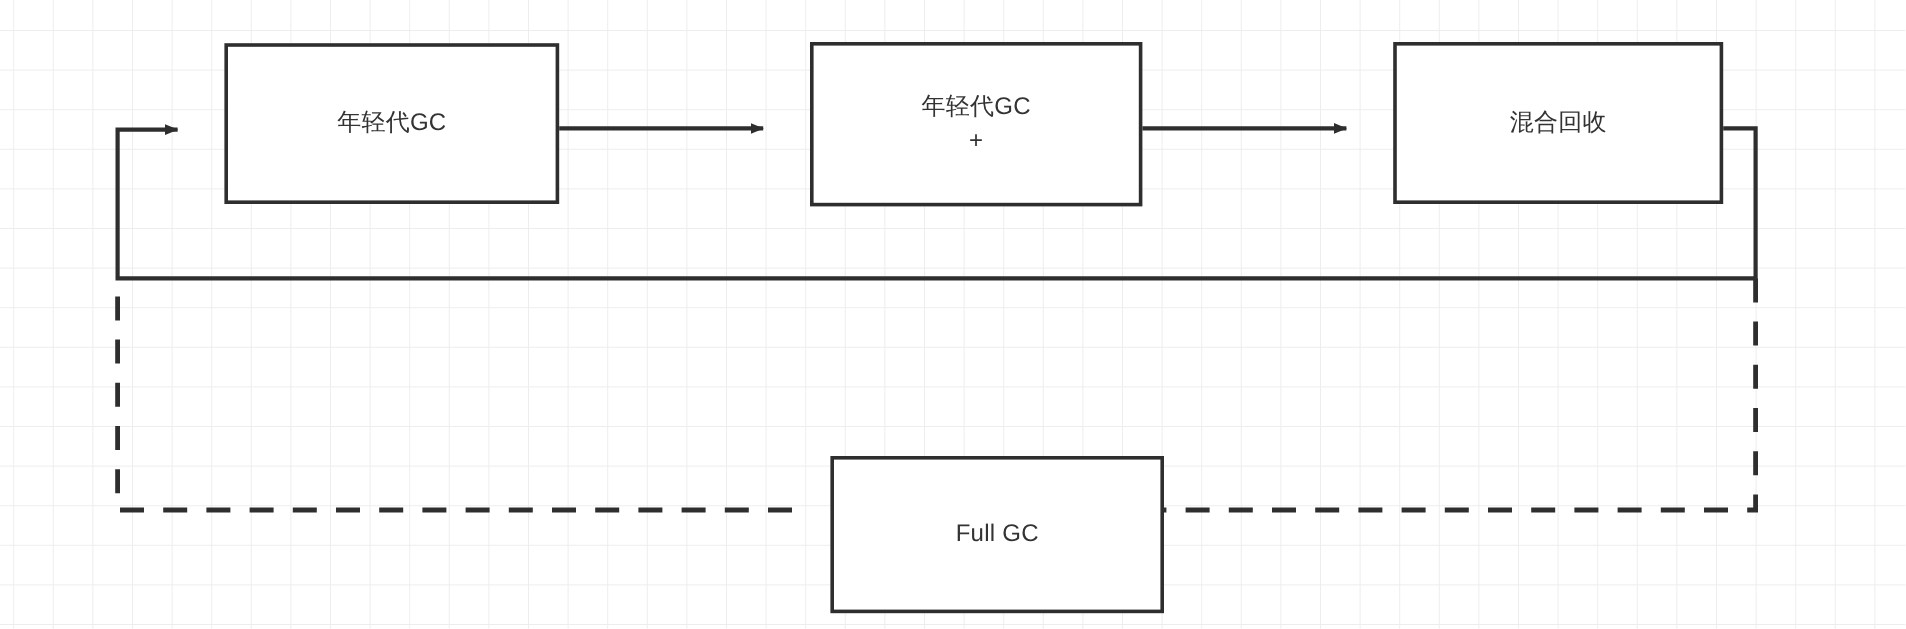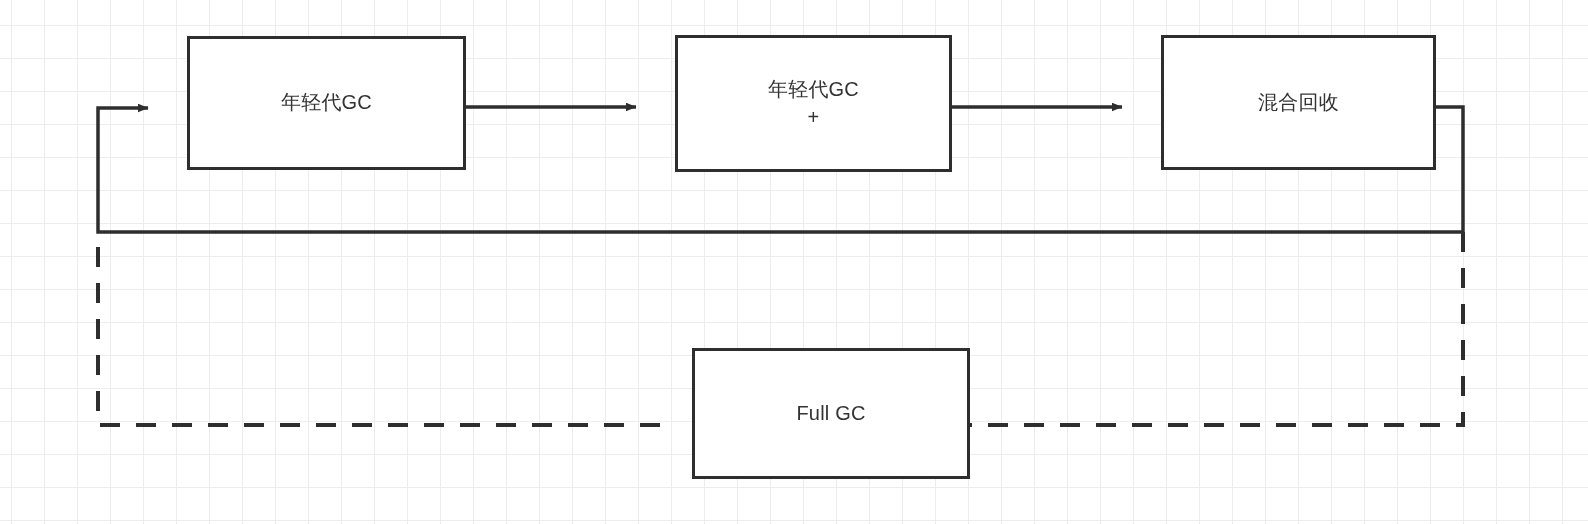--- a/index.html
+++ b/index.html
@@ -83,17 +83,17 @@
 
   <div class="node-box" style="left:643px; top:35px; width:277px; height:137px;">
     <span class="node-line">年轻代GC</span>
     <span class="node-line">+</span>
   </div>
 
   <div class="node-box" style="left:1129px; top:35px; width:275px; height:135px;">
     <span class="node-line">混合回收</span>
   </div>
 
-  <div class="node-box" style="left:660px; top:348px; width:278px; height:131px;">
+  <div class="node-box" style="left:660px; top:380px; width:278px; height:131px;">
     <span class="node-line">Full GC</span>
   </div>
 
 </div>
 
 </body></html>

